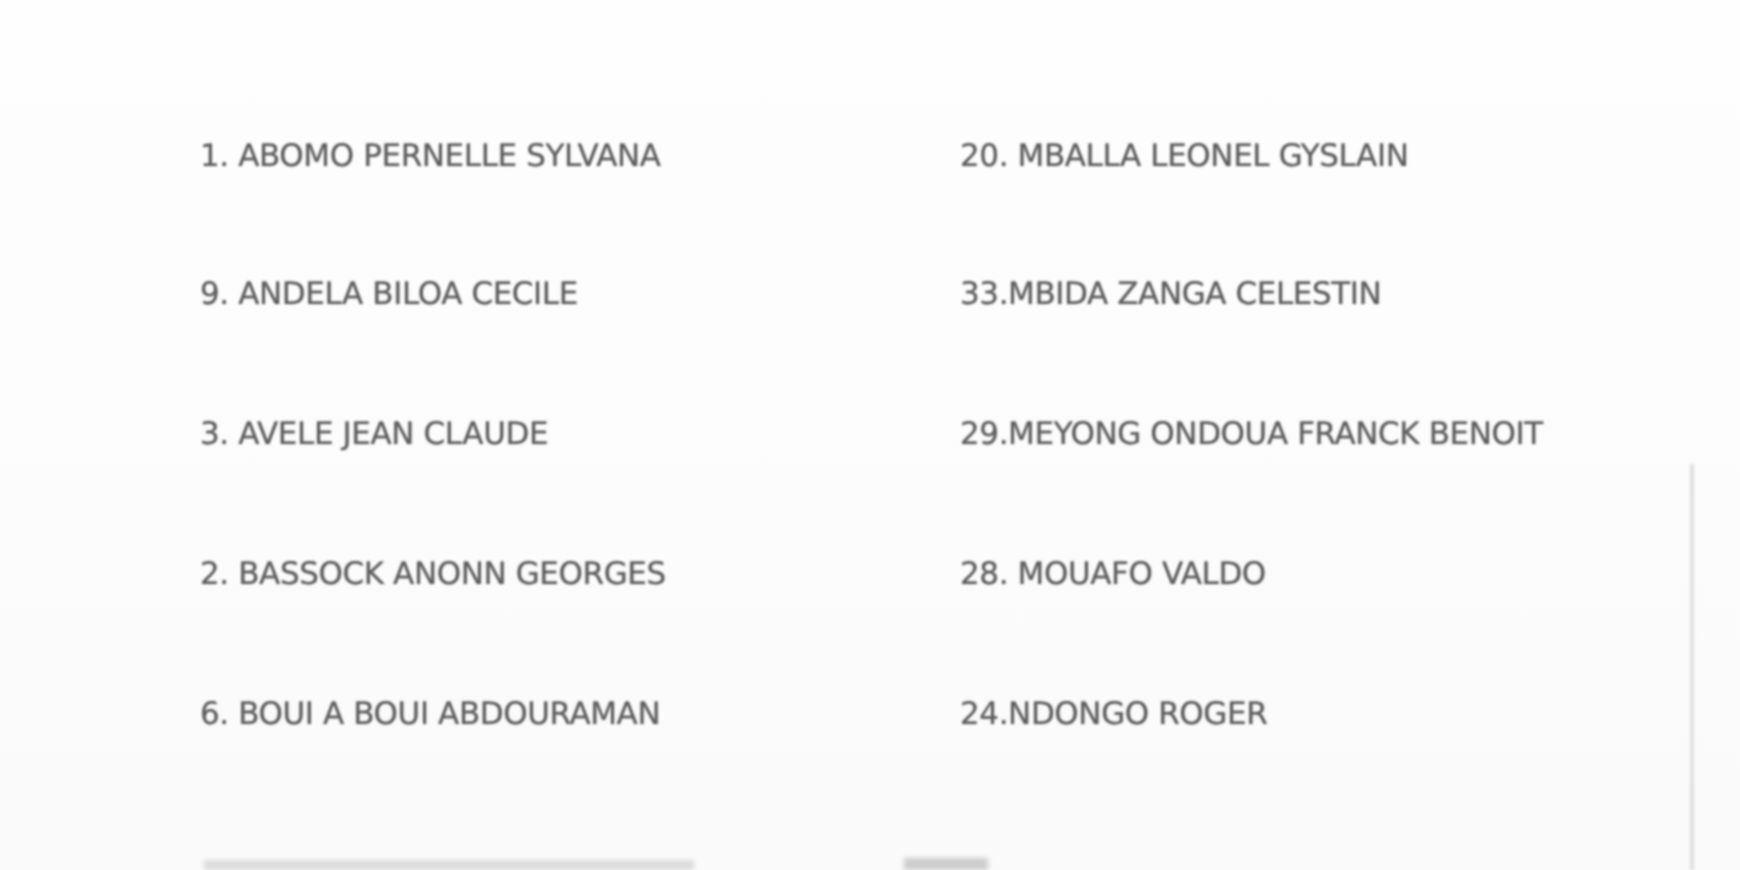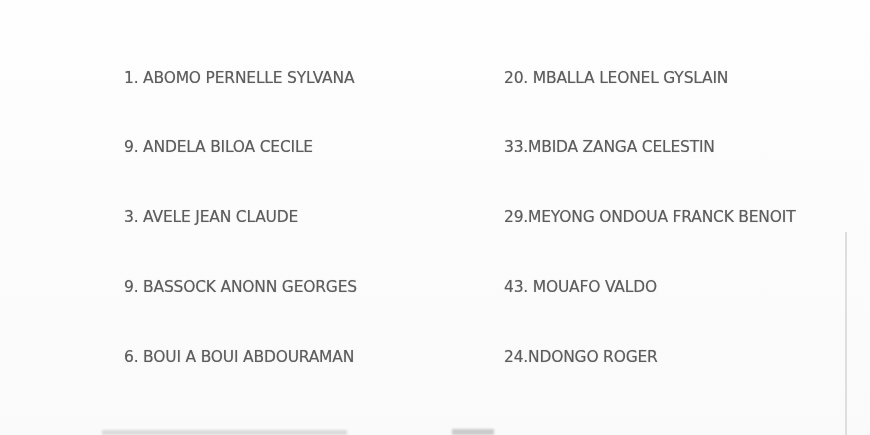--- a/index.html
+++ b/index.html
@@ -23,21 +23,21 @@
     color: #5d5d5d;
     font-size: 15.5px;
     line-height: 23.3px;
     letter-spacing: -0.2px;
     white-space: pre;
     filter: blur(0.4px);
     text-shadow: 0 0 0.8px rgba(93, 93, 93, 0.55);
   }
   .col-left  { left: 100px; }
   .col-right { left: 480px; }
-  .row { height: 23.3px; margin-left: 24px; }
+  .row { height: 23.3px; }
   .edge-line {
     position: absolute;
     left: 845px;
     top: 232px;
     width: 2px;
     height: 203px;
     background: #dedede;
     filter: blur(0.7px);
   }
   .smudge {
@@ -51,41 +51,41 @@
 </style>
 </head>
 <body>
 
 <div class="page">
 
   <div class="col col-left">
     <div class="row">1. ABOMO PERNELLE SYLVANA</div>
     <div class="row">9. ANDELA BILOA CECILE</div>
     <div class="row">3. AVELE JEAN CLAUDE</div>
-    <div class="row">9. BASSOCK ANONN GEORGES</div>
+    <div class="row">2. BASSOCK ANONN GEORGES</div>
     <div class="row">6. BOUI A BOUI ABDOURAMAN</div>
     
     
     
     
     
     
     
     
     
     
     
     
   </div>
 
   <div class="col col-right">
     <div class="row">20. MBALLA LEONEL GYSLAIN</div>
     <div class="row">33.MBIDA ZANGA CELESTIN</div>
     <div class="row">29.MEYONG ONDOUA FRANCK BENOIT</div>
-    <div class="row">43. MOUAFO VALDO</div>
+    <div class="row">28. MOUAFO VALDO</div>
     <div class="row">24.NDONGO ROGER</div>
     
     
     
     
     
     
     
     
     

